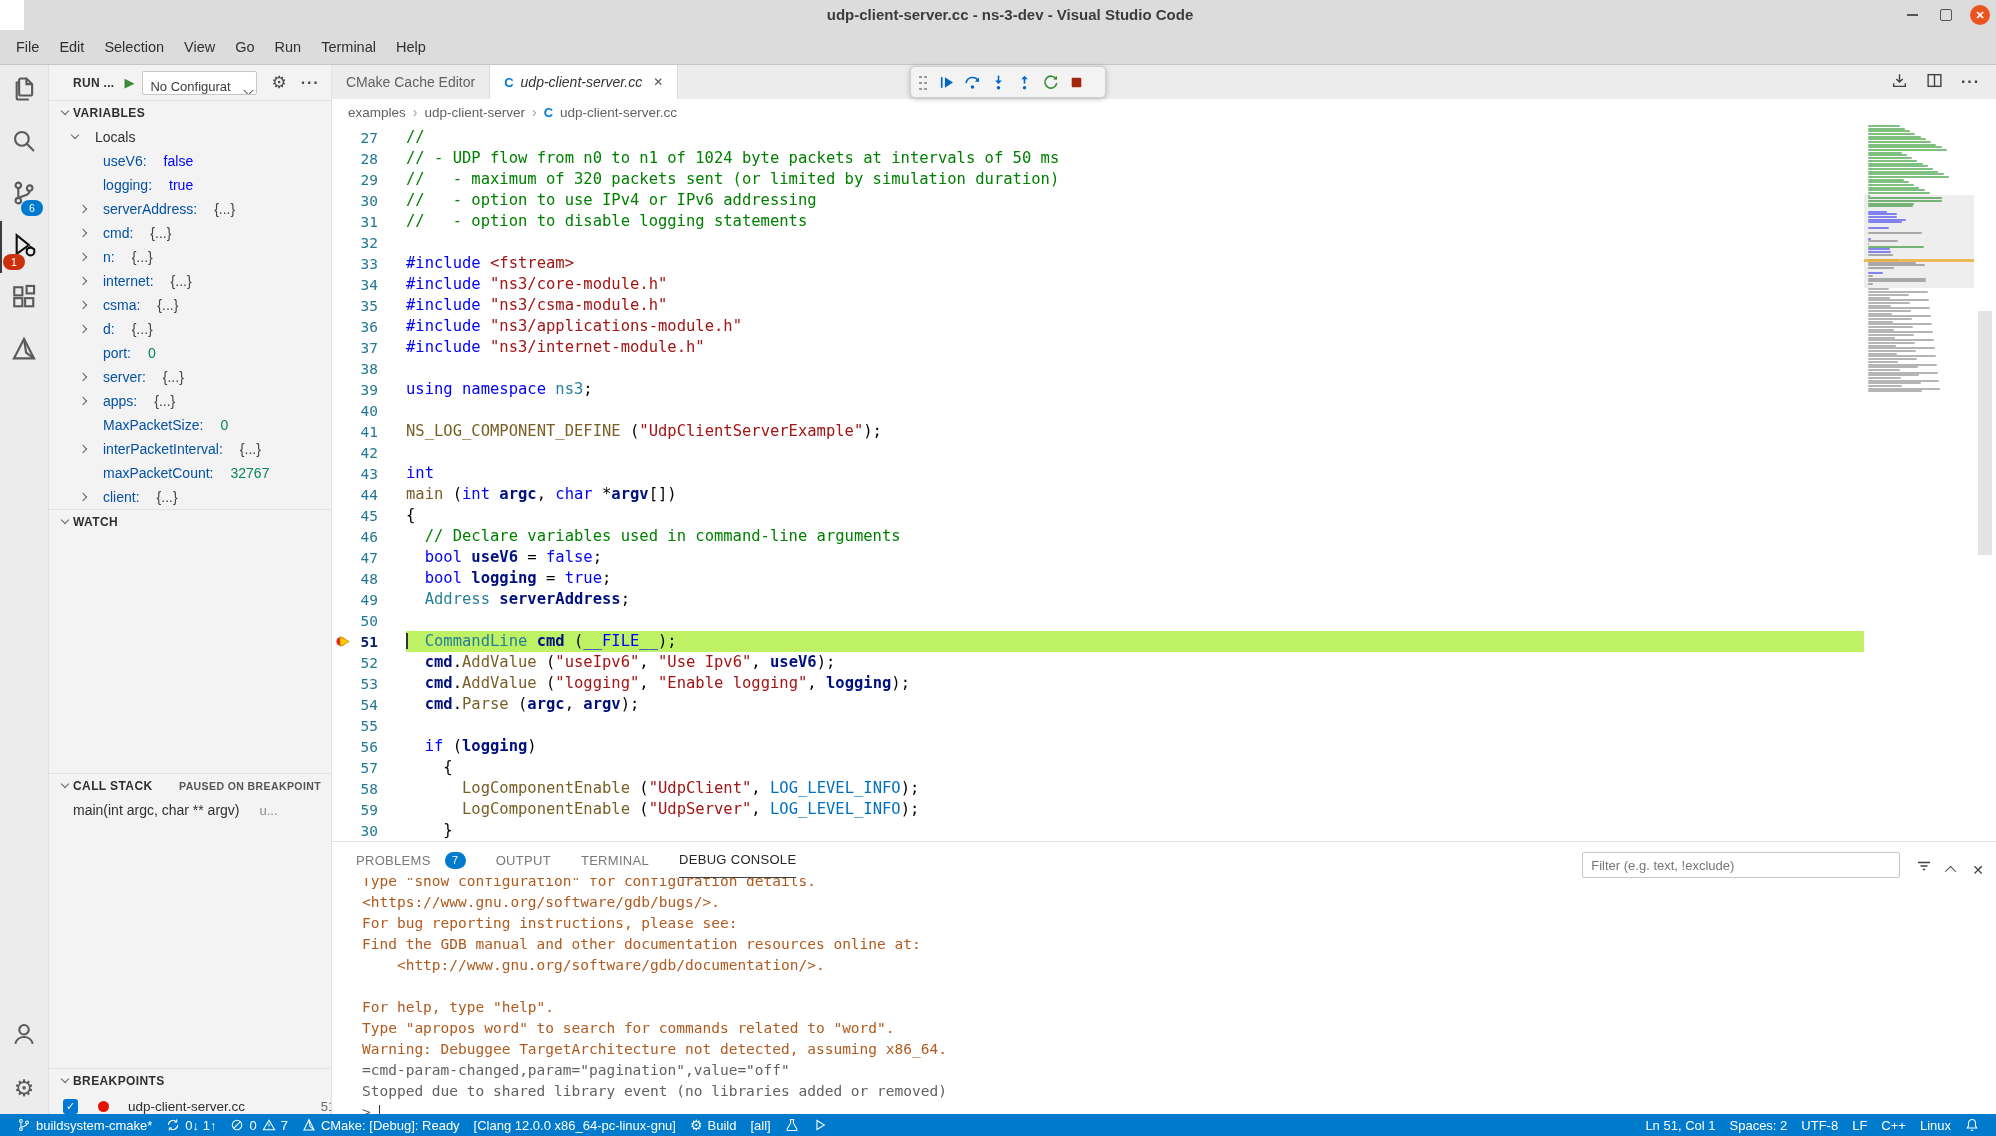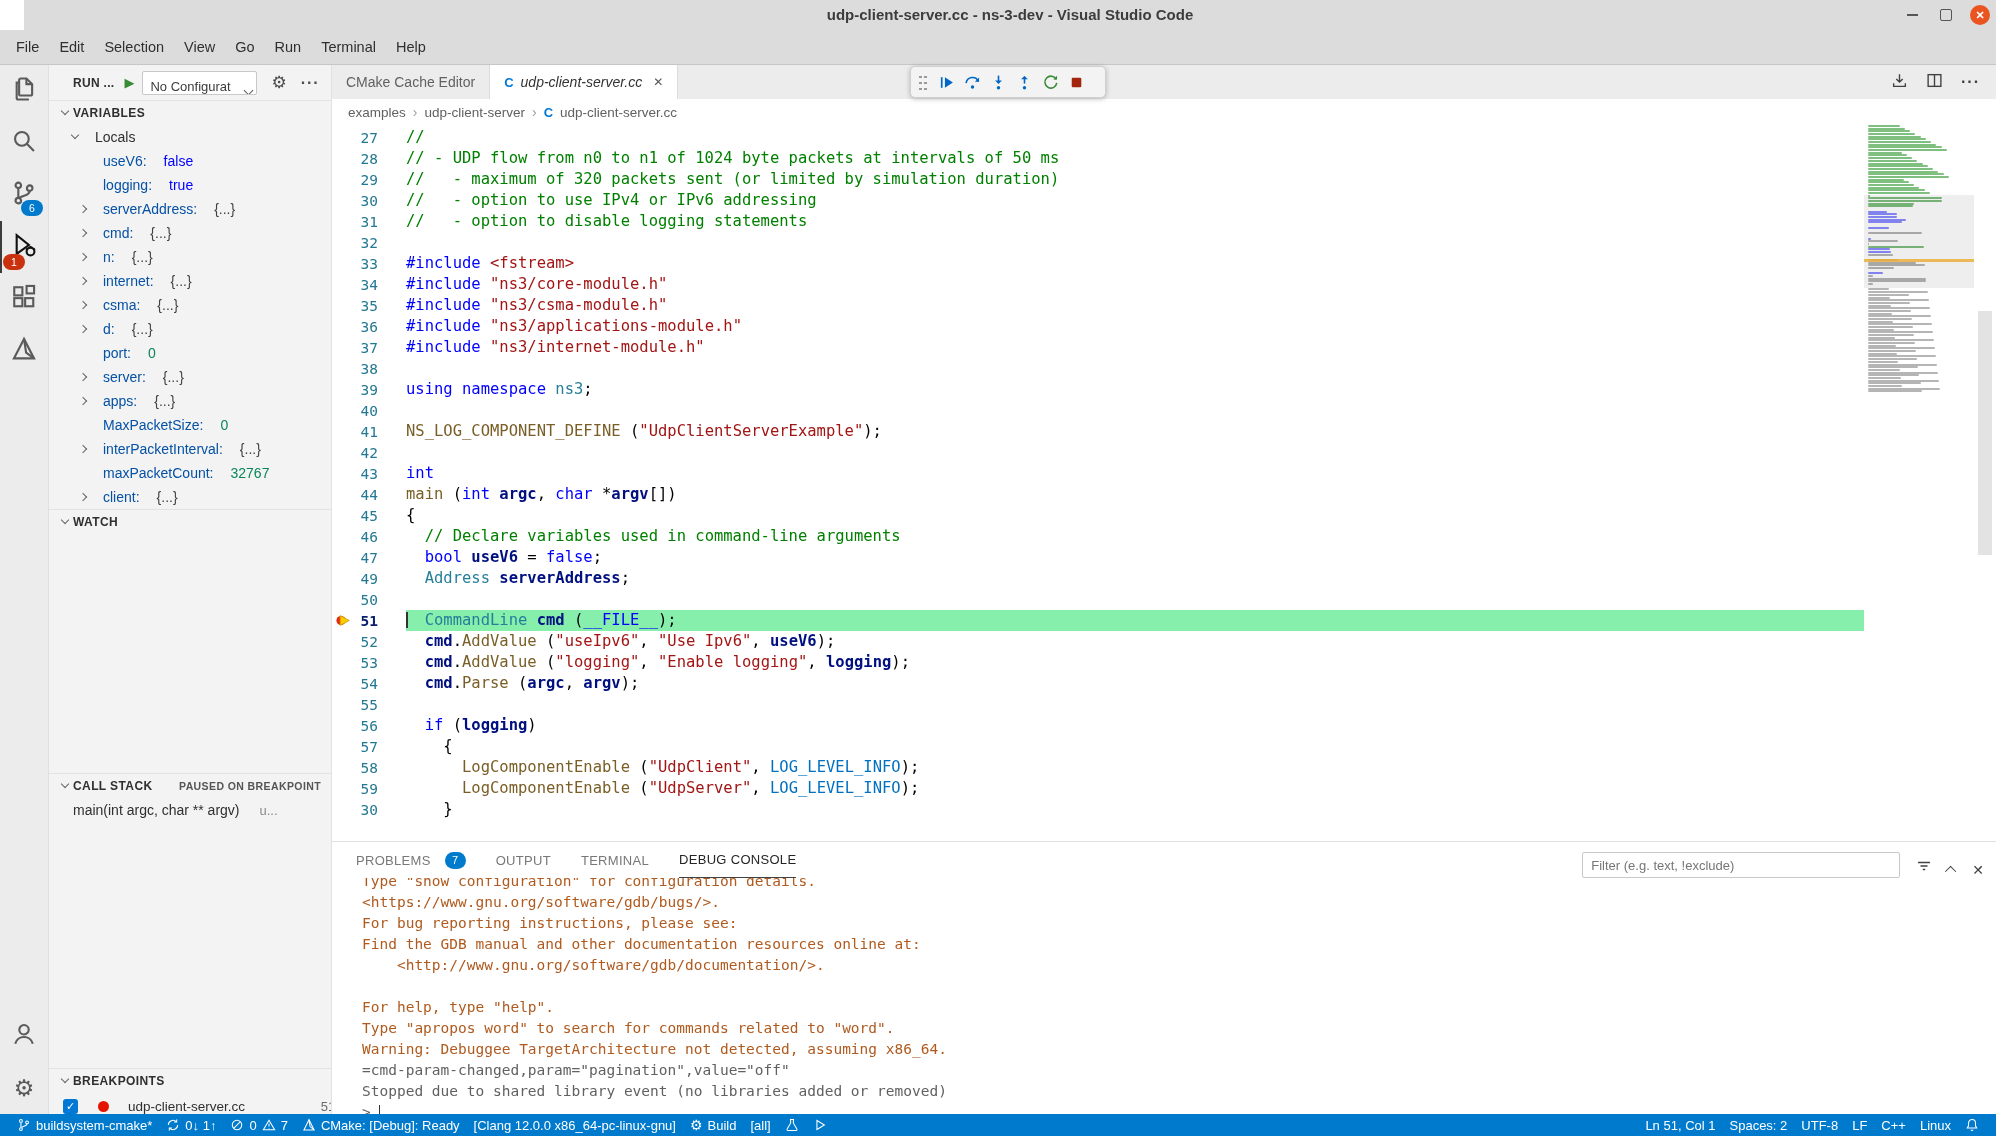--- a/index.html
+++ b/index.html
@@ -91,21 +91,21 @@
   .editorbody{height:716px;position:relative;background:#fff;overflow:hidden;flex:none;}
   .codewrap{position:absolute;inset:0;padding-top:2px;}
   .cl{display:flex;height:21px;}
   .gut{width:74px;flex:none;display:flex;align-items:center;justify-content:flex-end;
        padding-right:28px;position:relative;box-sizing:border-box;}
   .ln{font-family:"DejaVu Sans Mono",monospace;font-size:14.5px;color:#237893;}
   .cur .ln{color:#0b216f;font-weight:700;}
   .bpmark{position:absolute;left:3px;top:2px;width:17px;height:17px;}
   .codecell{flex:1;margin-right:132px;font-family:"DejaVu Sans Mono",monospace;font-size:15.5px;
             line-height:21px;white-space:pre;overflow:hidden;}
-  .cur .codecell{background:#86efac;}
+  .cur .codecell{background:#bef264;}
   .caret{display:inline-block;width:1.5px;height:16px;background:#333;vertical-align:-3px;margin-right:-1.5px;}
   .tk-c{color:#008000;} .tk-k{color:#0000ff;} .tk-s{color:#a31515;} .tk-y{color:#267f99;}
   .tk-v{color:#001080;font-weight:bold;} .tk-f{color:#795e26;} .tk-e{color:#0070c1;} .tk-p{color:#000;}
   .minimap{position:absolute;top:0;right:22px;width:110px;height:300px;}
   .mm-stripe{position:absolute;left:4px;height:2px;border-radius:1px;}
   .mm-view{position:absolute;left:0;right:0;background:rgba(0,0,0,.065);}
   .mm-cur{position:absolute;left:0;right:0;height:3px;background:rgba(235,175,60,.85);}
   .vscroll{position:absolute;top:0;right:0;width:22px;height:716px;}
   .vthumb{position:absolute;left:4px;right:4px;top:186px;height:244px;background:rgba(100,100,100,.18);}
   
@@ -515,20 +515,26 @@
               <div class="gut">
                 <span class="ln">46</span>
               </div>
               <div class="codecell"><span class="tk-p">  </span><span class="tk-c">// Declare variables used in command-line arguments</span></div>
             </div>
             <div class="cl">
               <div class="gut">
                 <span class="ln">47</span>
               </div>
               <div class="codecell"><span class="tk-p">  </span><span class="tk-k">bool</span><span class="tk-p"> </span><span class="tk-v">useV6</span><span class="tk-p"> = </span><span class="tk-k">false</span><span class="tk-p">;</span></div>
+            </div>
+            <div class="cl">
+              <div class="gut">
+                <span class="ln">48</span>
+              </div>
+              <div class="codecell"><span class="tk-p">  </span><span class="tk-k">bool</span><span class="tk-p"> </span><span class="tk-v">logging</span><span class="tk-p"> = </span><span class="tk-k">true</span><span class="tk-p">;</span></div>
             </div>
             <div class="cl">
               <div class="gut">
                 <span class="ln">49</span>
               </div>
               <div class="codecell"><span class="tk-p">  </span><span class="tk-y">Address</span><span class="tk-p"> </span><span class="tk-v">serverAddress</span><span class="tk-p">;</span></div>
             </div>
             <div class="cl">
               <div class="gut">
                 <span class="ln">50</span>

